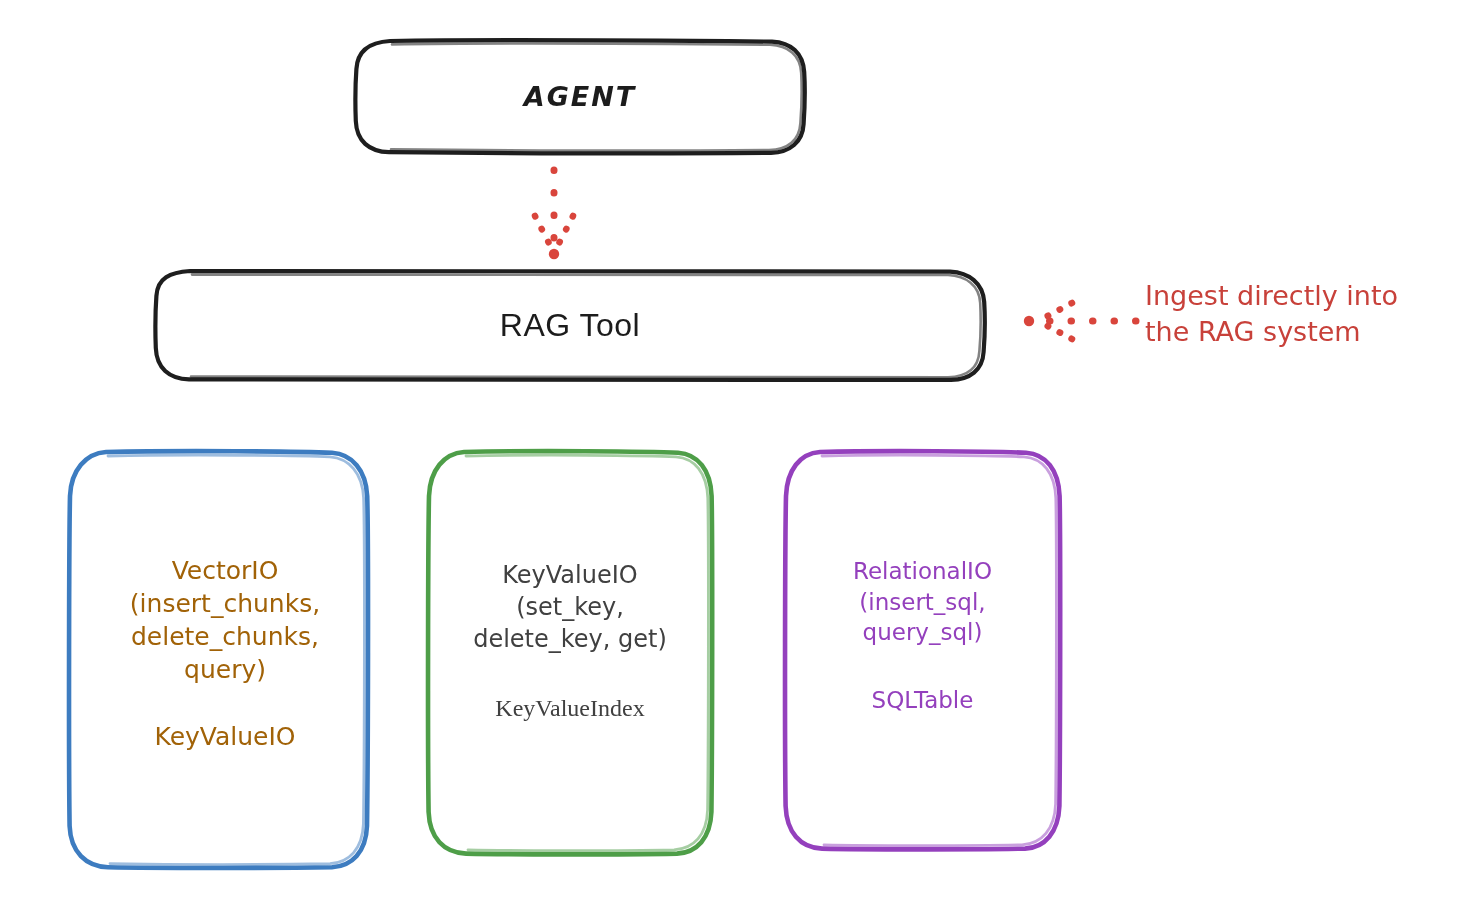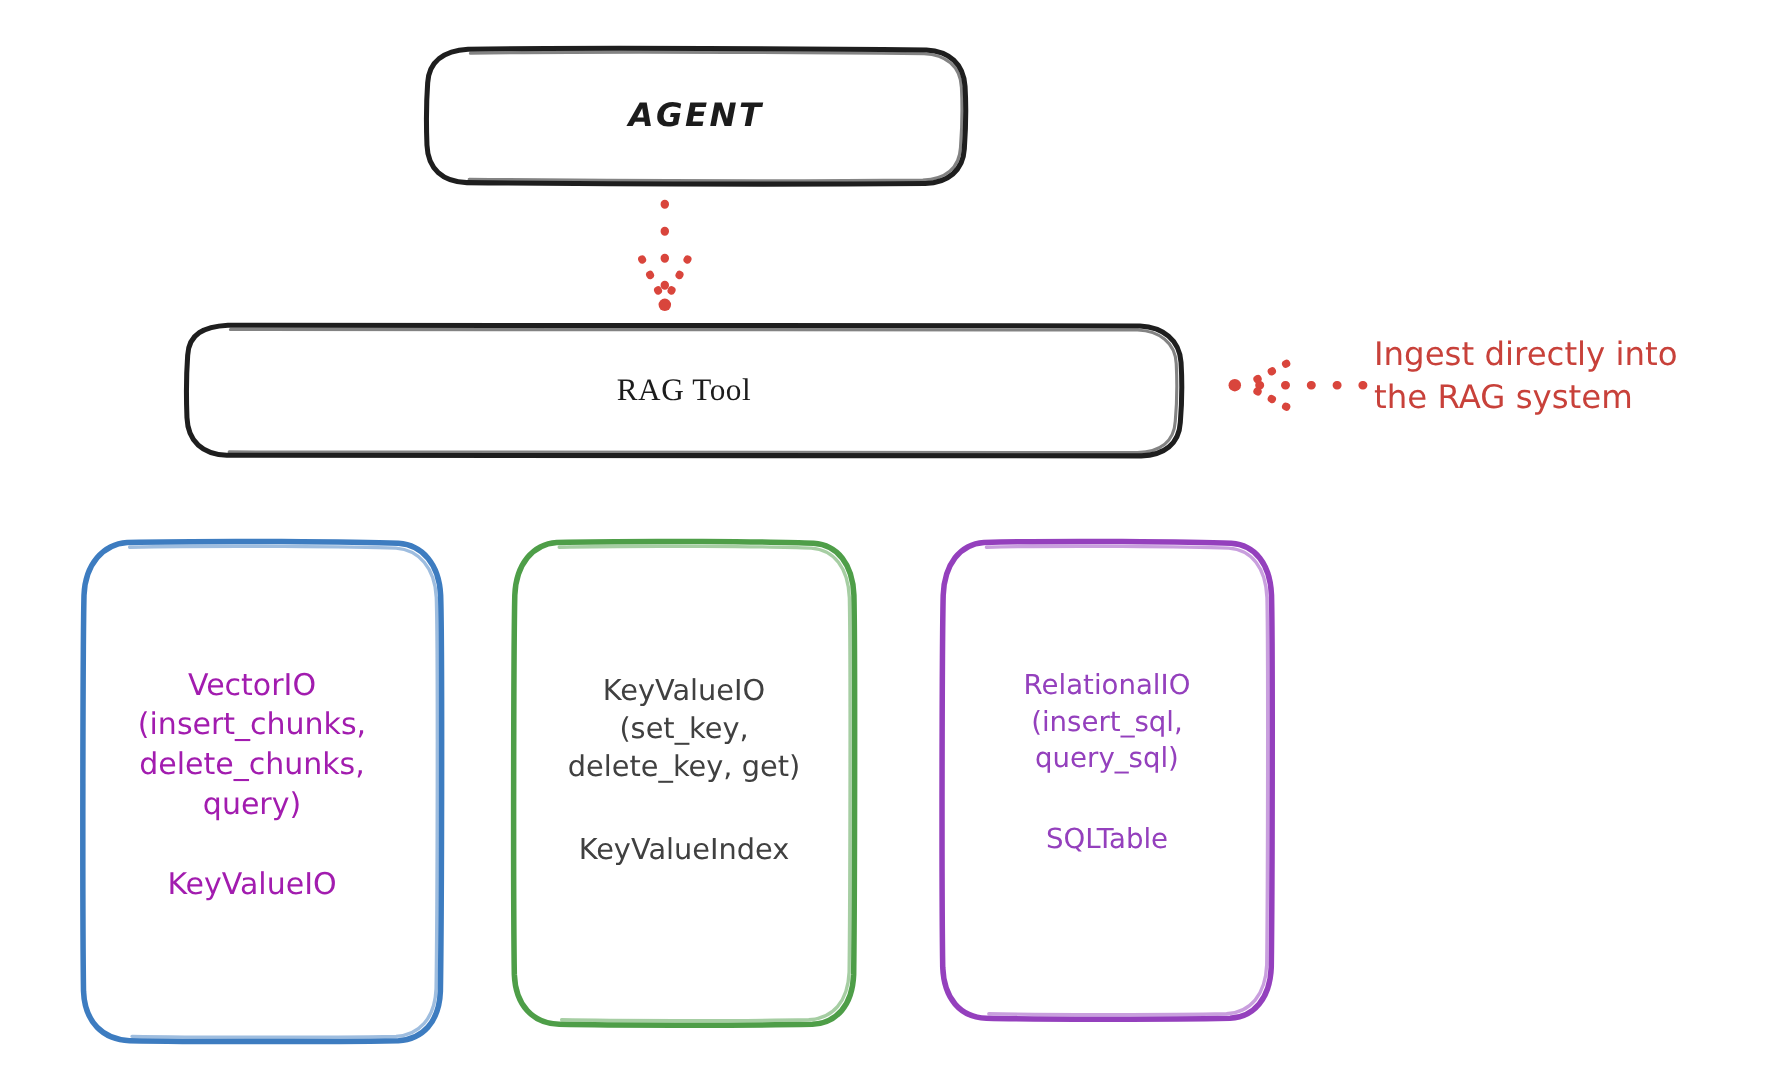--- a/index.html
+++ b/index.html
@@ -53,34 +53,34 @@
   }
 
   
   .node-ragtool {
     left: 155px;
     top: 270px;
     width: 830px;
     height: 110px;
   }
   .node-ragtool .node-label {
-    font-family: Liberation Serif, serif;
-    font-size: 26px;
+    font-family: Liberation Sans, sans-serif;
+    font-size: 32px;
     color: #1c1c1c;
     letter-spacing: 0.5px;
     text-align: right;
   }
 
   
   .node-vector {
-    left: 60px;
+    left: 75px;
     top: 450px;
     width: 300px;
     height: 418px;
-    color: #a21caf;
+    color: #a16207;
   }
   .node-keyvalue {
     left: 428px;
     top: 450px;
     width: 284px;
     height: 405px;
     color: #404040;
   }
   .node-relational {
     left: 785px;
@@ -94,21 +94,21 @@
     font-family: "DejaVu Sans", sans-serif;
     font-size: 25px;
     line-height: 1.32;
     white-space: pre-line;
   }
   .leaf-text.primary { margin: 0; }
   .leaf-text.secondary { margin-top: 34px; }
 
   .node-keyvalue .leaf-text { font-size: 24px; }
   .node-relational .leaf-text { font-size: 23px; }
-  .node-keyvalue .leaf-text.secondary { margin-top: 38px; }
+  .node-keyvalue .leaf-text.secondary { margin-top: 38px; font-family: Liberation Serif, serif; }
   .node-relational .leaf-text.secondary { margin-top: 38px; }
 
   .node-vector .inner  { transform: translateY(-6px); }
   .node-keyvalue .inner{ transform: translateY(-10px); }
   .node-relational .inner { transform: translateY(-14px); }
   .inner {
     display: flex;
     flex-direction: column;
     align-items: center;
     width: 100%;

